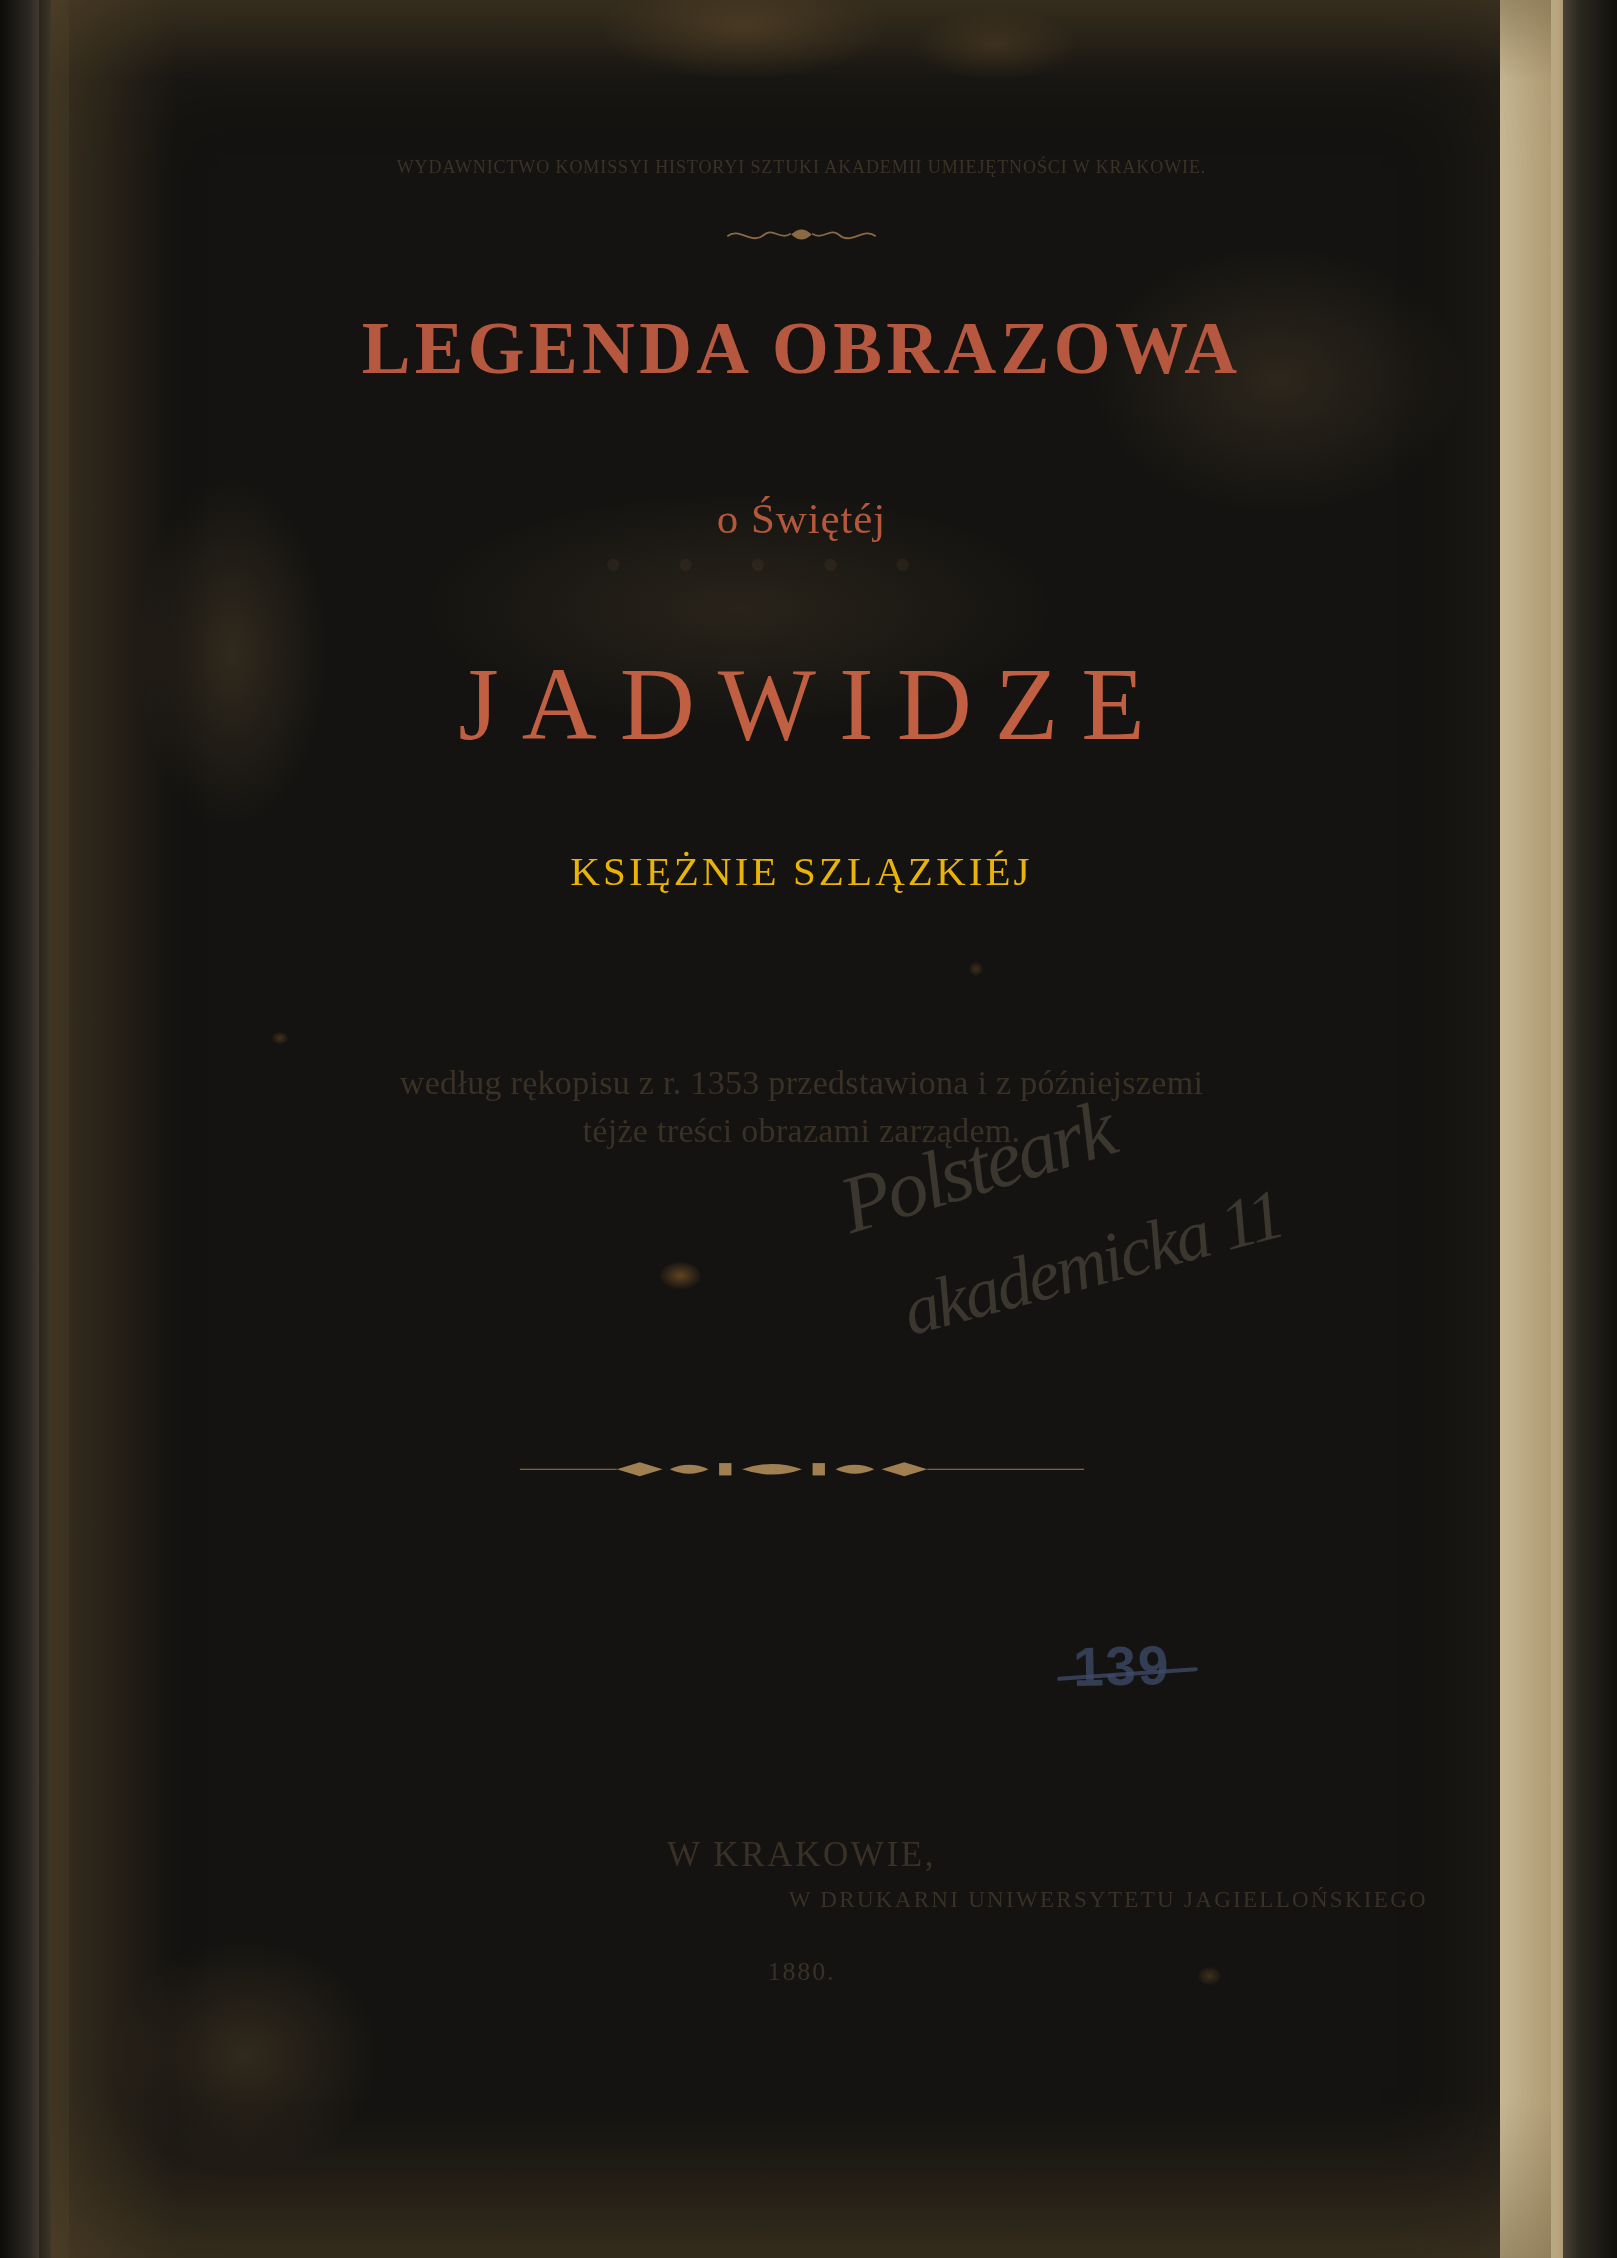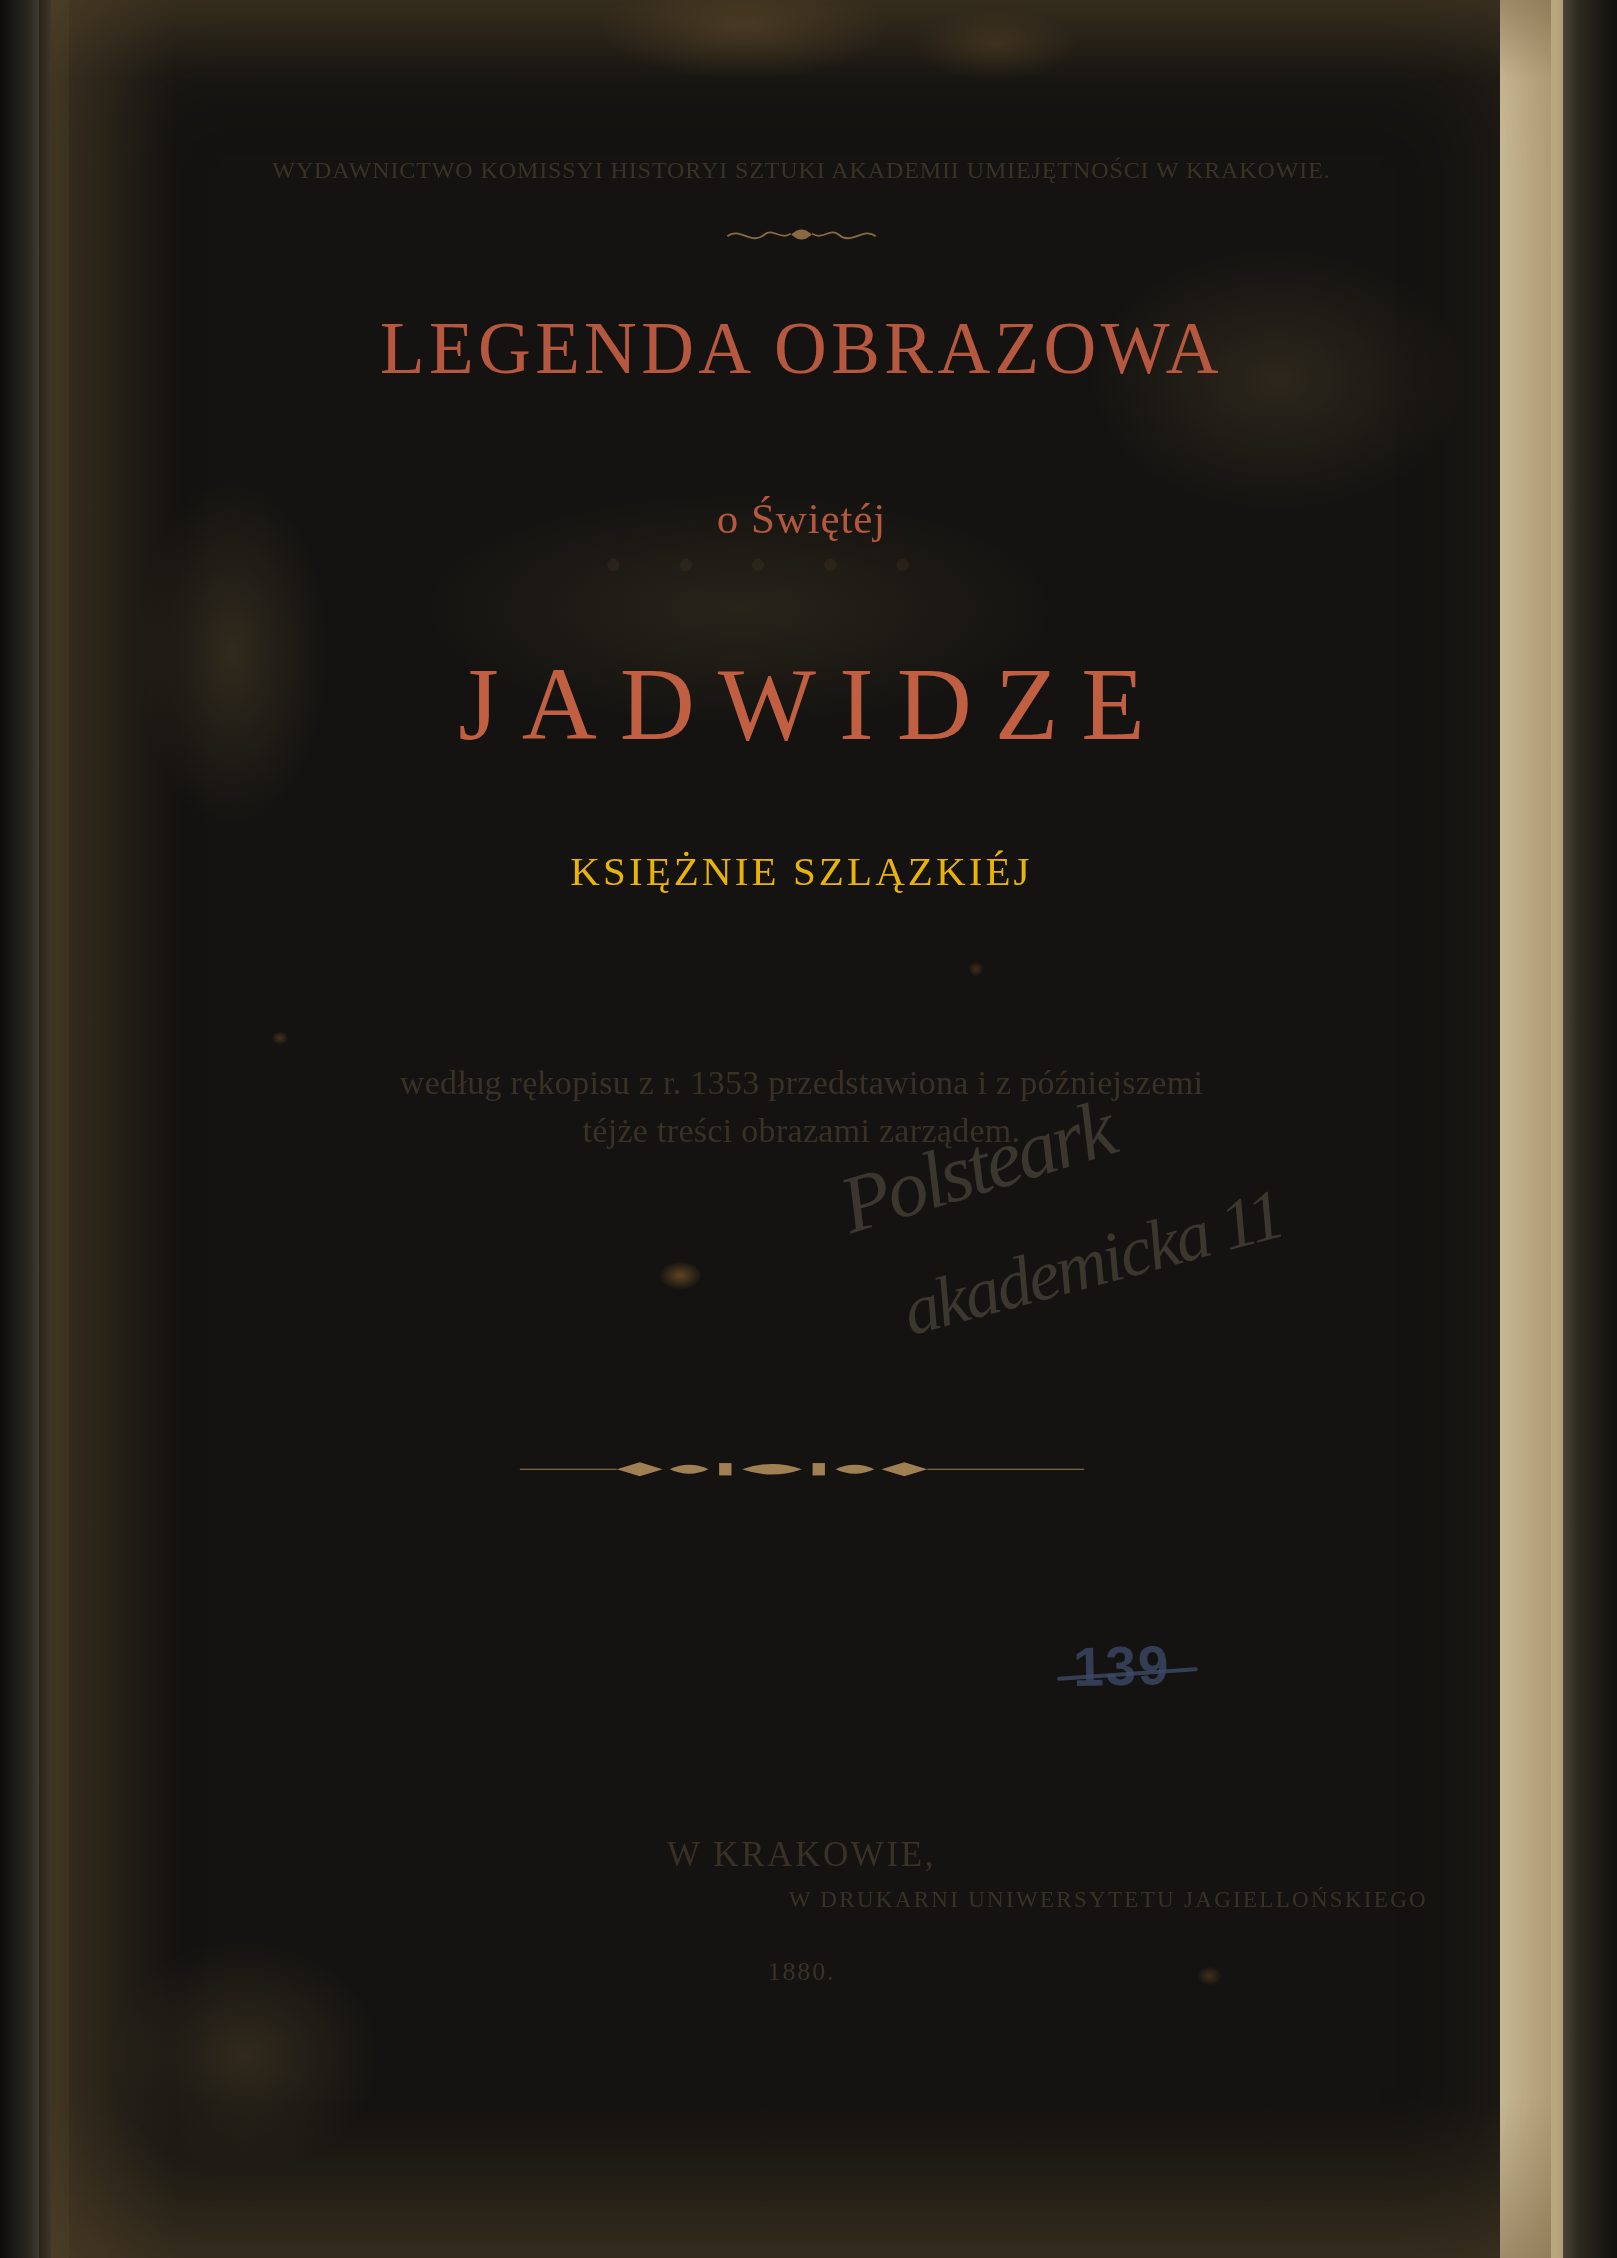--- a/index.html
+++ b/index.html
@@ -135,21 +135,21 @@
     top: 0;
     width: 1253px;
     text-align: center;
   }
 
   .pub-line {
     position: absolute;
     left: 0; top: 157px;
     width: 1253px;
     font-family: "Liberation Serif", serif;
-    font-size: 24px;
+    font-size: 18px;
     letter-spacing: 0.9px;
     color: #3b3226;
     white-space: nowrap;
   }
 
   .orn-small {
     position: absolute;
     left: 0; top: 222px;
     width: 1253px;
     font-size: 26.5px;
@@ -157,21 +157,21 @@
     letter-spacing: 1.8px;
   }
   .orn-small svg { display: inline-block; }
 
   .title-main {
     position: absolute;
     left: 0; top: 307px;
     width: 1253px;
     font-family: "Liberation Serif", serif;
     font-size: 73px;
-    font-weight: normal;
+    font-weight: bold;
     letter-spacing: 4.4px;
     color: #b5583f;
     text-shadow: 0 0 0.9px rgba(150,60,40,0.35);
   }
 
   .title-sub1 {
     position: absolute;
     left: 0; top: 494px;
     width: 1253px;
     font-size: 43px;

